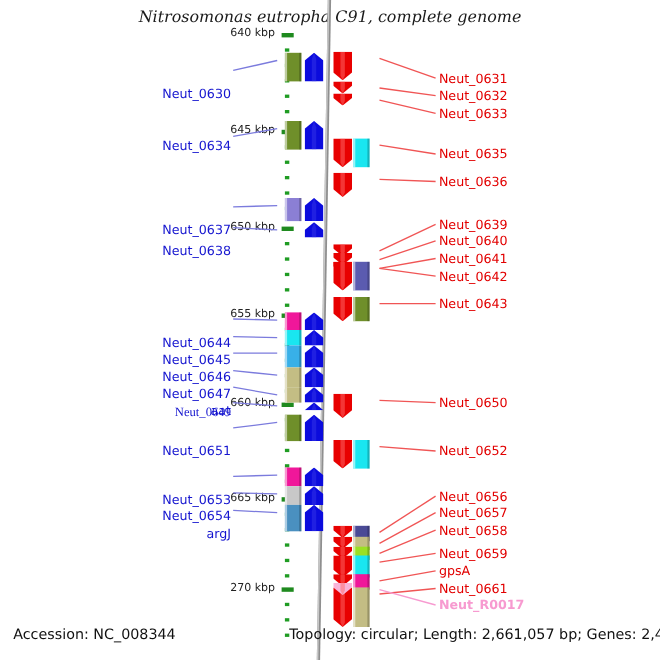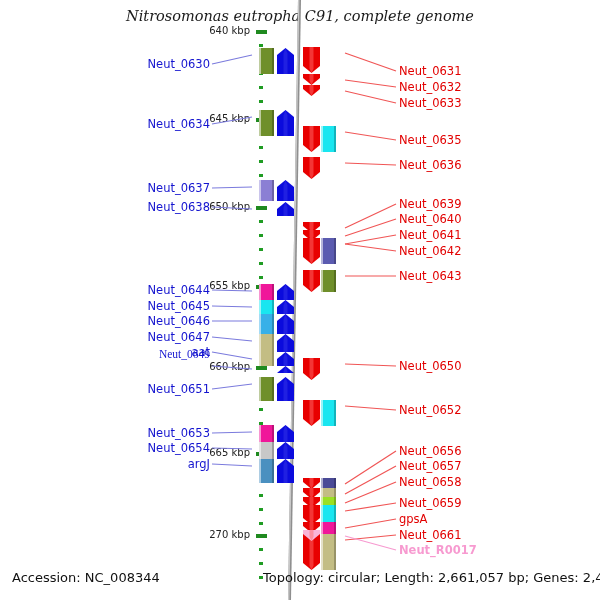--- a/index.html
+++ b/index.html
@@ -35,21 +35,21 @@
           background:rgba(0,0,0,.22);}
 
   
   .arrow{position:absolute;}
   .arrow svg{display:block;}
 
   
   .lbl{position:absolute;font-size:11.5px;white-space:nowrap;
        font-family:"DejaVu Sans","Liberation Sans",sans-serif;}
   .lbl.left{text-align:right;}
-  .lbl.blue{color:#1414cf;}
+  .lbl.blue{color:#1414cf;margin-top:21px;}
   .lbl.red{color:#e20000;}
   .lbl.pink{color:#f79ad0;font-weight:bold;}
 
   
   #leaders{position:absolute;left:0;top:0;width:600px;height:600px;
            pointer-events:none;}
 </style>
 </head>
 <body>
 
@@ -502,21 +502,21 @@
       <line x1="396" y1="466" x2="345" y2="494" stroke="#f05555" stroke-width="1.2"></line>
       <line x1="396" y1="482" x2="345" y2="503" stroke="#f05555" stroke-width="1.2"></line>
       <line x1="396" y1="503" x2="345" y2="511" stroke="#f05555" stroke-width="1.2"></line>
       <line x1="396" y1="519" x2="345" y2="528" stroke="#f05555" stroke-width="1.2"></line>
       <line x1="396" y1="535" x2="345" y2="540" stroke="#f05555" stroke-width="1.2"></line>
       <line x1="396" y1="550" x2="345" y2="536" stroke="#f79ad0" stroke-width="1.2"></line>
     </svg>
 
   <div id="labels-left">
       <div class="lbl left blue" style="top: 57px; left: 110px; width: 100px;">Neut_0630</div>
-      <div class="lbl left blue" style="top: 117px; left: 110px; width: 100px;">Neut_0634</div>
+      <div class="lbl left blue" style="top: 104px; left: 110px; width: 100px;">Neut_0634</div>
       <div class="lbl left blue" style="top: 181px; left: 110px; width: 100px;">Neut_0637</div>
       <div class="lbl left blue" style="top: 200px; left: 110px; width: 100px;">Neut_0638</div>
       <div class="lbl left blue" style="top: 283px; left: 110px; width: 100px;">Neut_0644</div>
       <div class="lbl left blue" style="top: 299px; left: 110px; width: 100px;">Neut_0645</div>
       <div class="lbl left blue" style="top: 314px; left: 110px; width: 100px;">Neut_0646</div>
       <div class="lbl left blue" style="top: 330px; left: 110px; width: 100px;">Neut_0647</div>
       <div class="lbl left blue" style="top: 345px; left: 110px; width: 100px;">aat</div>
       <div class="lbl left blue" style="top: 348px; left: 110px; width: 100px; font-family: Liberation Serif, serif;">Neut_0649</div>
       <div class="lbl left blue" style="top: 382px; left: 110px; width: 100px;">Neut_0651</div>
       <div class="lbl left blue" style="top: 426px; left: 110px; width: 100px;">Neut_0653</div>

